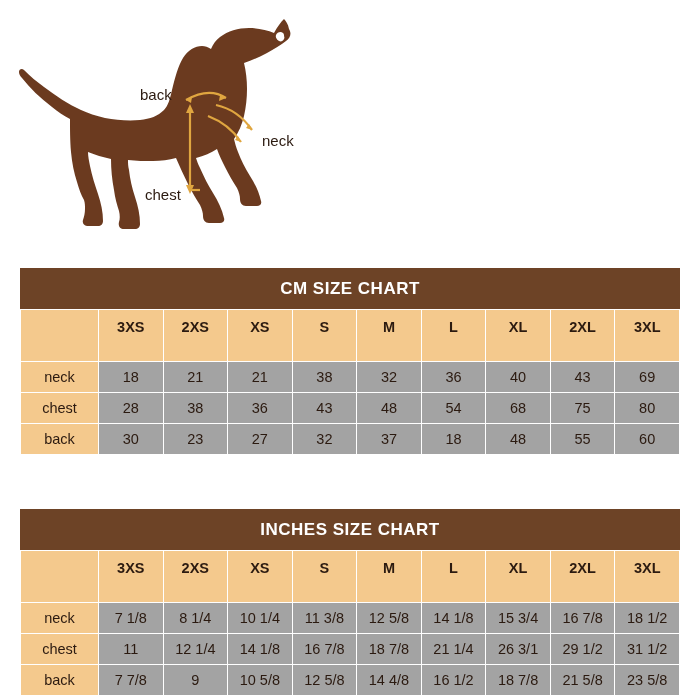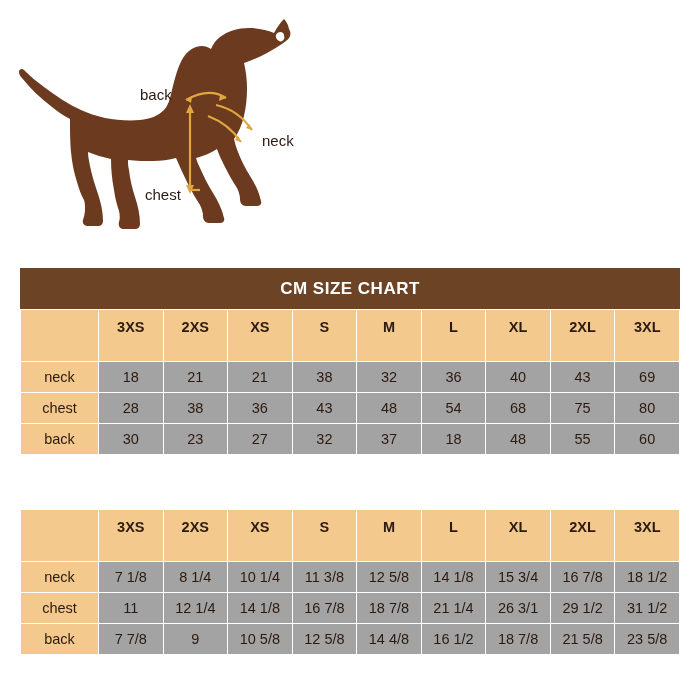--- a/index.html
+++ b/index.html
@@ -260,20 +260,21 @@
           <td>55</td>
           <td>60</td>
         </tr>
       </tbody>
     </table>
   </div>
 
   <div class="gap"></div>
 
   <div class="chart-block">
+    <div class="chart-title">INCHES SIZE CHART</div>
     <table class="size-table">
       <colgroup>
           <col class="c-label">
           <col>
           <col>
           <col>
           <col>
           <col>
           <col>
           <col>

